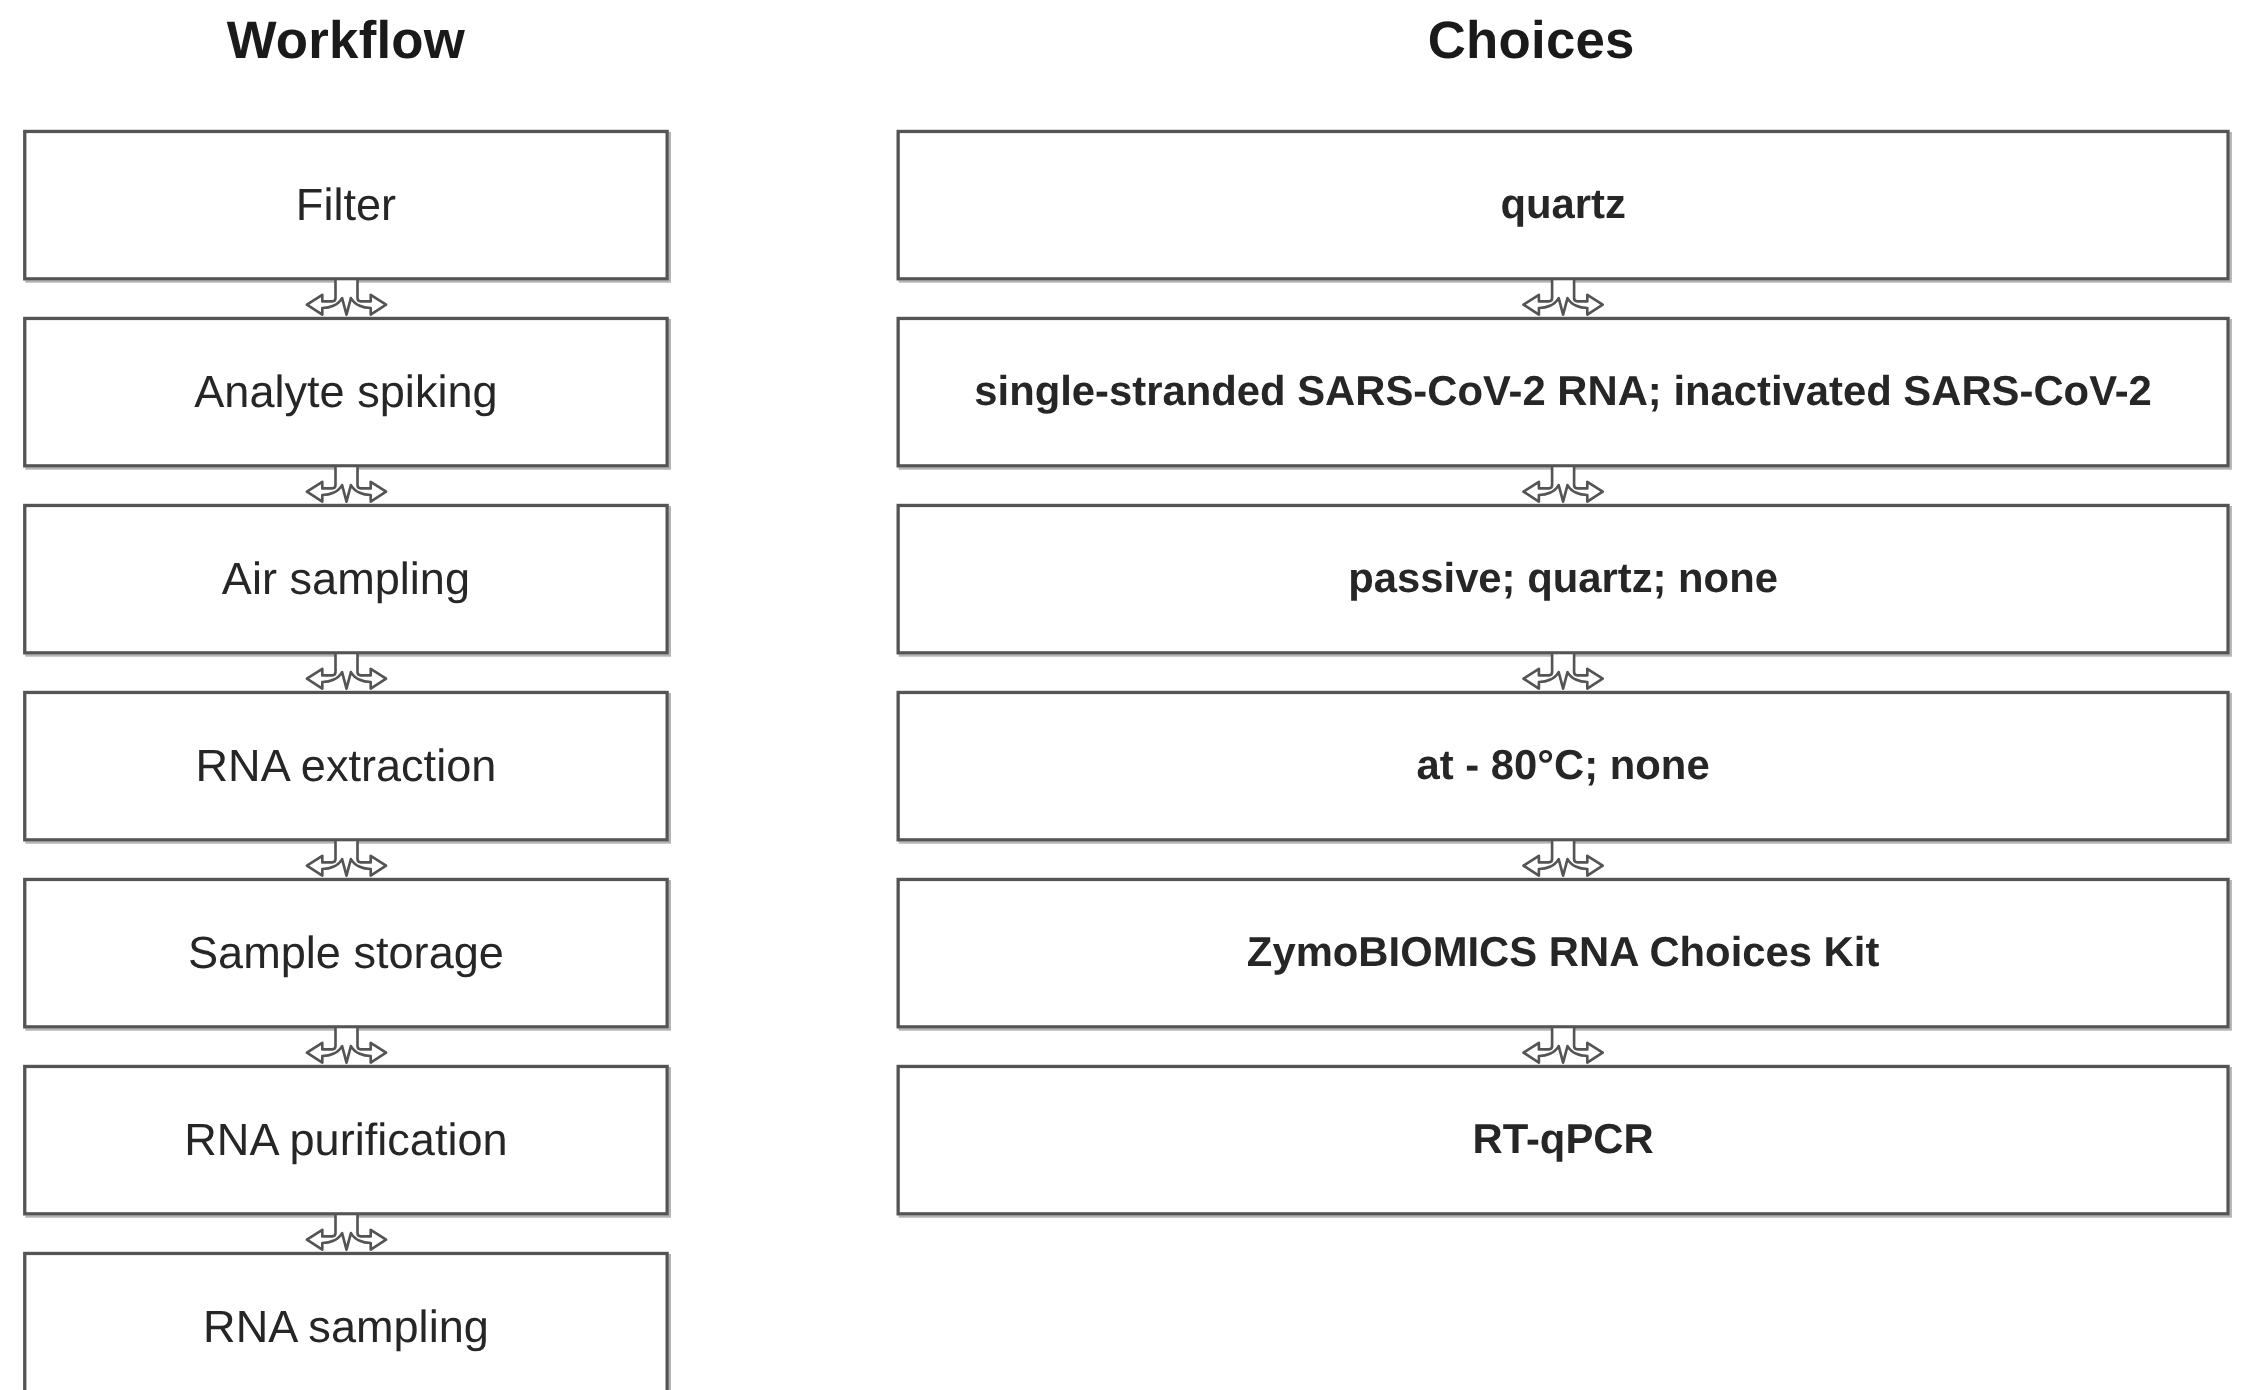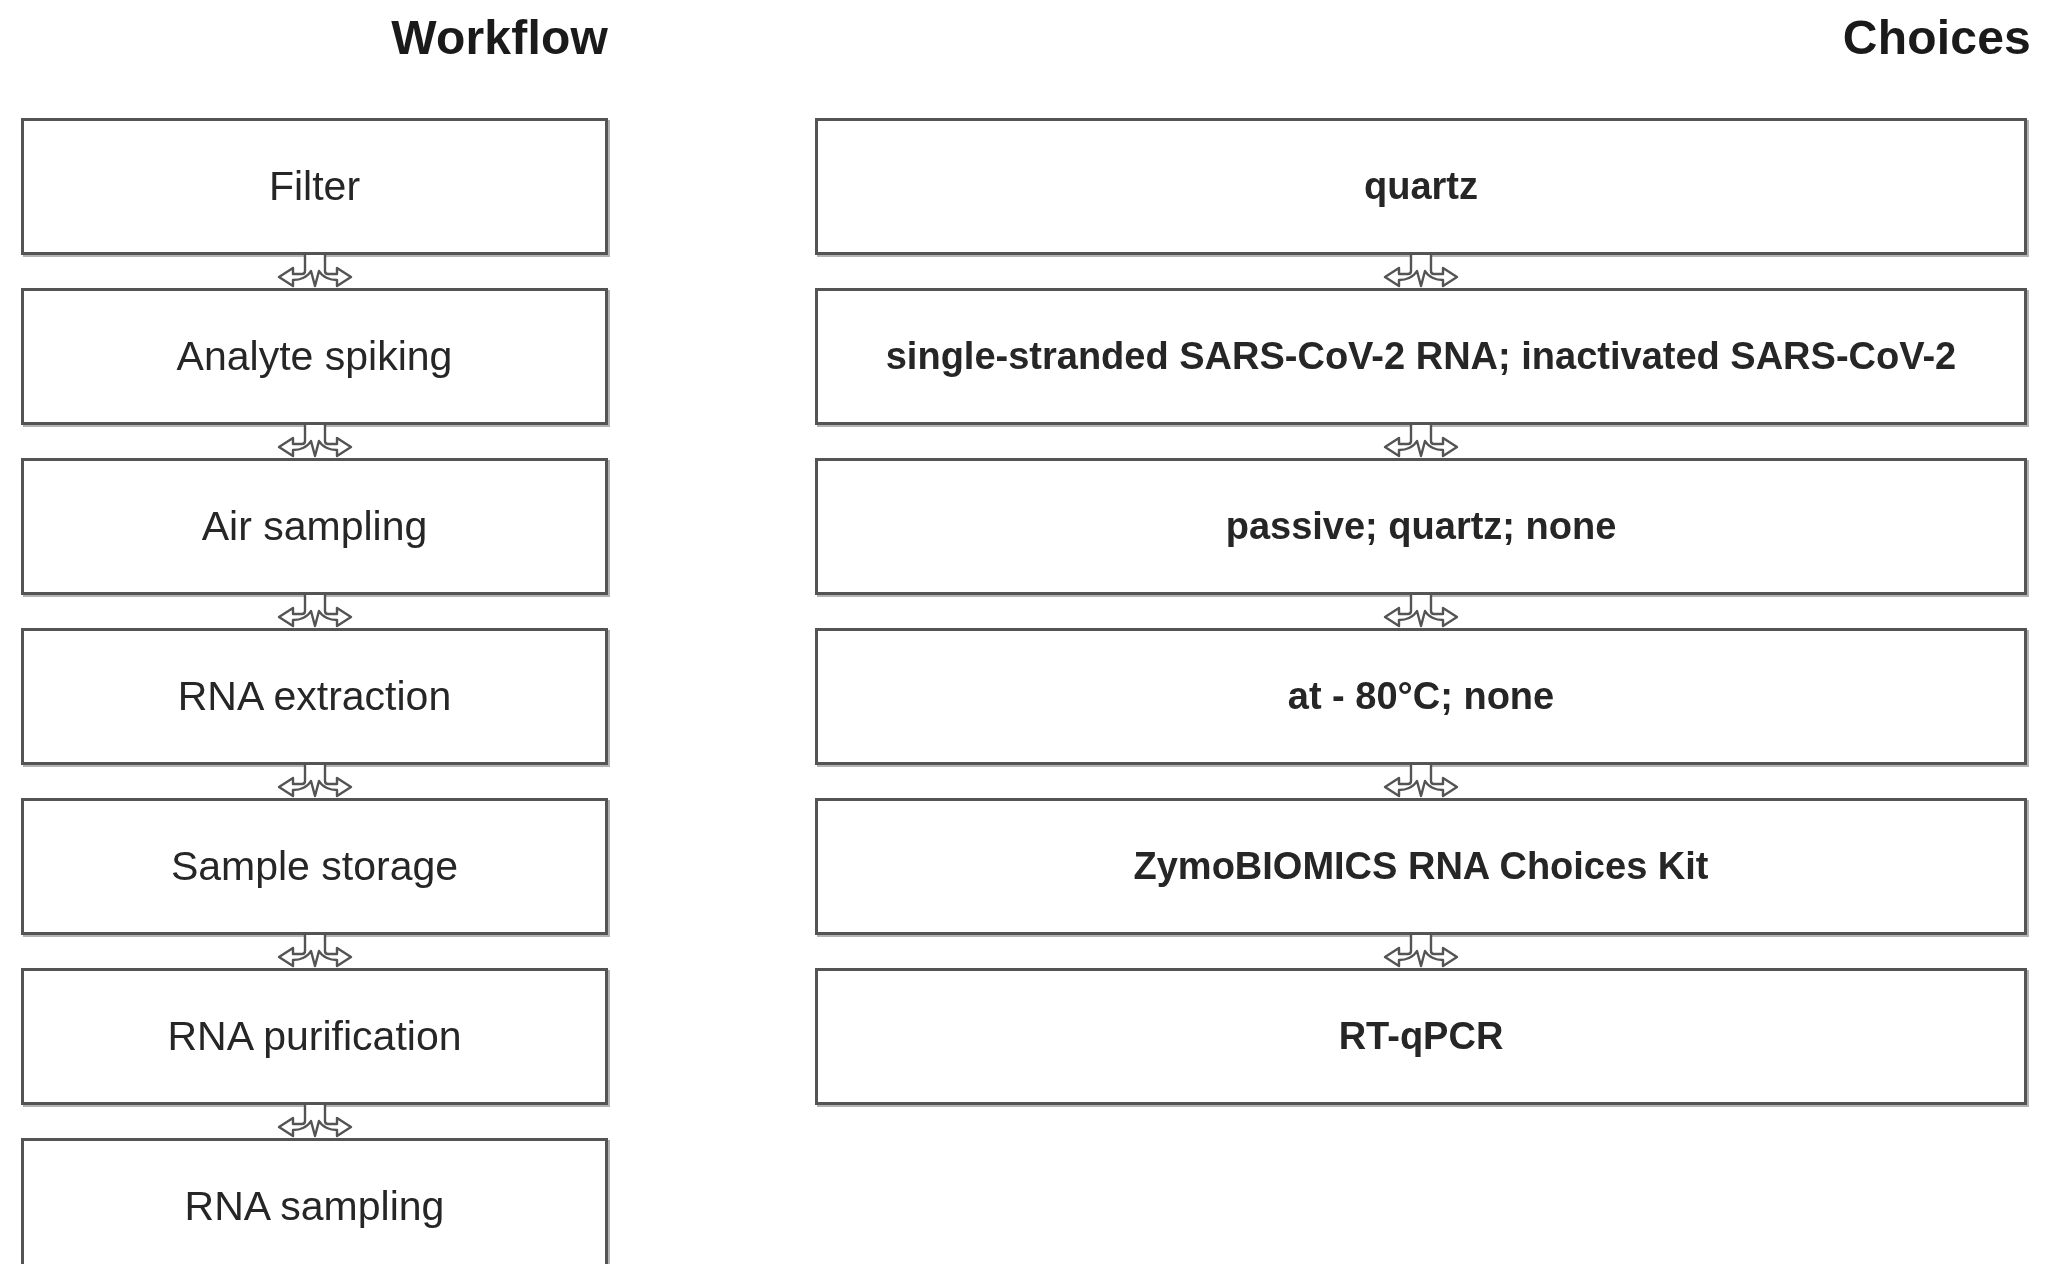--- a/index.html
+++ b/index.html
@@ -22,31 +22,31 @@
     background: #ffffff;
   }
 
   
   .col-header {
     position: absolute;
     top: 6px;
     font-size: 48px;
     font-weight: bold;
     color: #1a1a1a;
-    text-align: right;
+    text-align: center;
     letter-spacing: 0.2px;
     line-height: 64px;
     white-space: nowrap;
   }
   #header-workflow {
     left: 21px;
     width: 587px;
   }
   #header-choices {
-    left: 819px;
+    left: 786px;
     width: 1212px;
   }
 
   
   .column {
     position: absolute;
     top: 118px;
   }
   #workflow-column {
     left: 21px;

